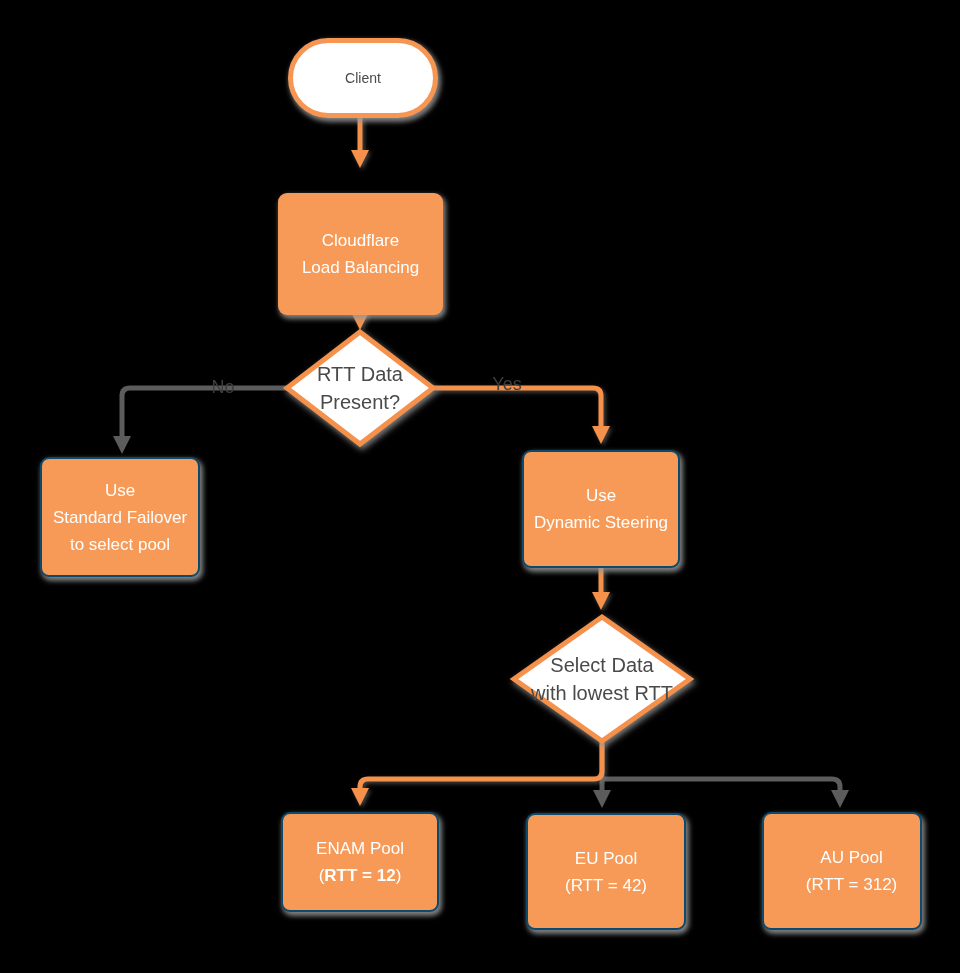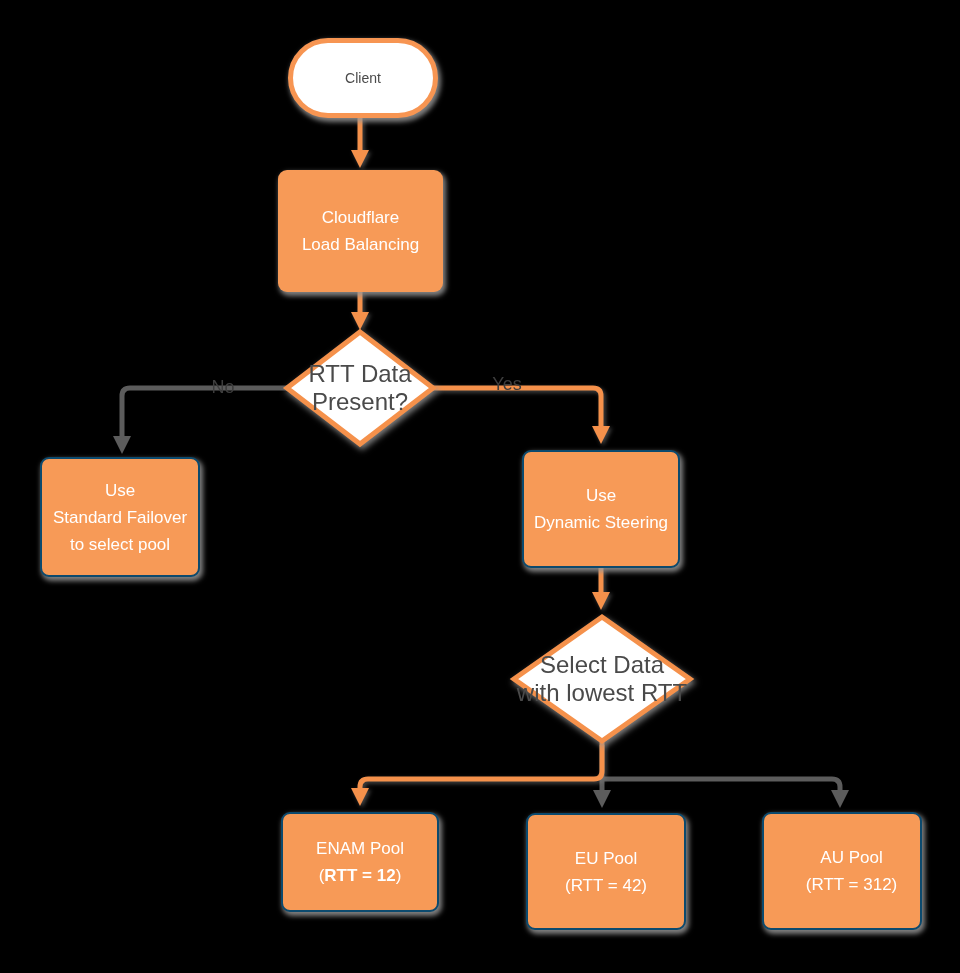--- a/index.html
+++ b/index.html
@@ -27,38 +27,38 @@
     position:absolute; z-index:2;
     display:flex; flex-direction:column; justify-content:center; align-items:center;
     text-align:center; font-size:17px; line-height:27px;
     box-sizing:border-box;
   }
   .node-orange {
     background:#F79A57; color:#FFFFFF;
     border:2px solid #0c4a6e; border-radius:9px;
     box-shadow:2px 3px 5px 1px rgba(150,150,150,0.85);
   }
-  .node-plain { border:none; }
+  .node-plain { border:none;margin-top:23px; }
   .node-client {
     left:288px; top:38px; width:150px; height:80px;
     background:#FFFFFF; color:#4A4A4A;
     border:5px solid #F79552; border-radius:42px;
     box-shadow:2px 3px 5px 1px rgba(150,150,150,0.85);
     font-size:14px;
   }
   .node-cf   { left:278px; top:170px; width:165px; height:122px; }
   .node-fo   { left:40px;  top:457px; width:160px; height:120px; }
   .node-ds   { left:522px; top:450px; width:158px; height:118px; }
   .node-enam { left:281px; top:812px; width:158px; height:100px; }
   .node-eu   { left:526px; top:813px; width:160px; height:117px; }
   .node-au   { left:762px; top:812px; width:160px; height:118px;padding-left:19px; }
 
   .diamond-label {
     position:absolute; z-index:2; text-align:center;
-    color:#4A4A4A; font-size:24px; line-height:28px;
+    color:#4A4A4A; font-size:20px; line-height:28px;
   }
   .d1-label { left:280px; top:360px; width:160px; }
   .d2-label { left:512px; top:651px; width:180px; }
 
   .edge-label {
     position:absolute; z-index:2; text-align:center;
     color:#3D3D3D; font-size:18px; line-height:22px;
   }
   .label-no  { left:200px; top:376px; width:46px; }
   .label-yes { left:484px; top:373px; width:46px; }

